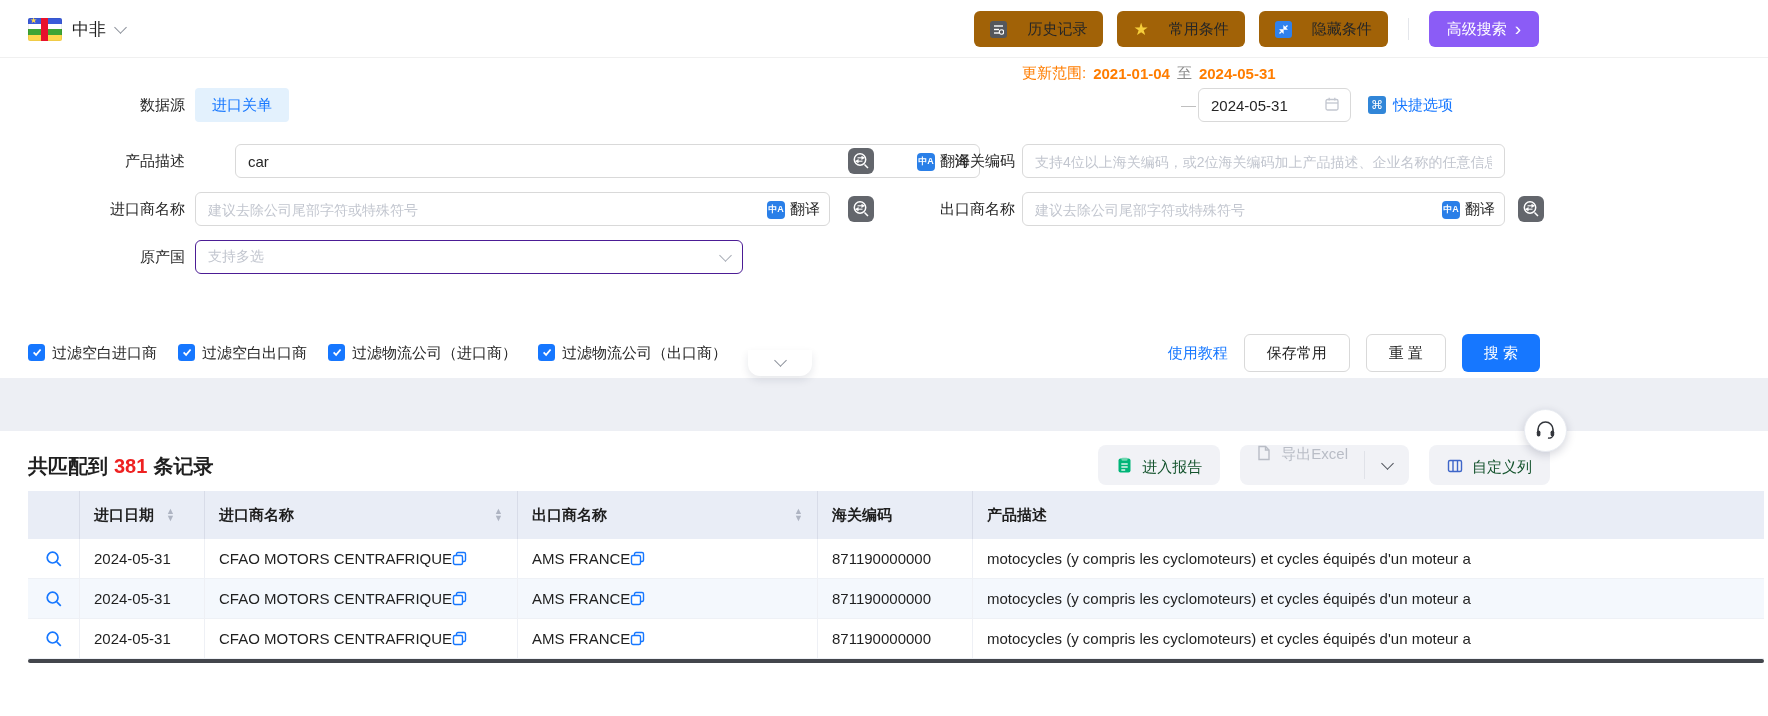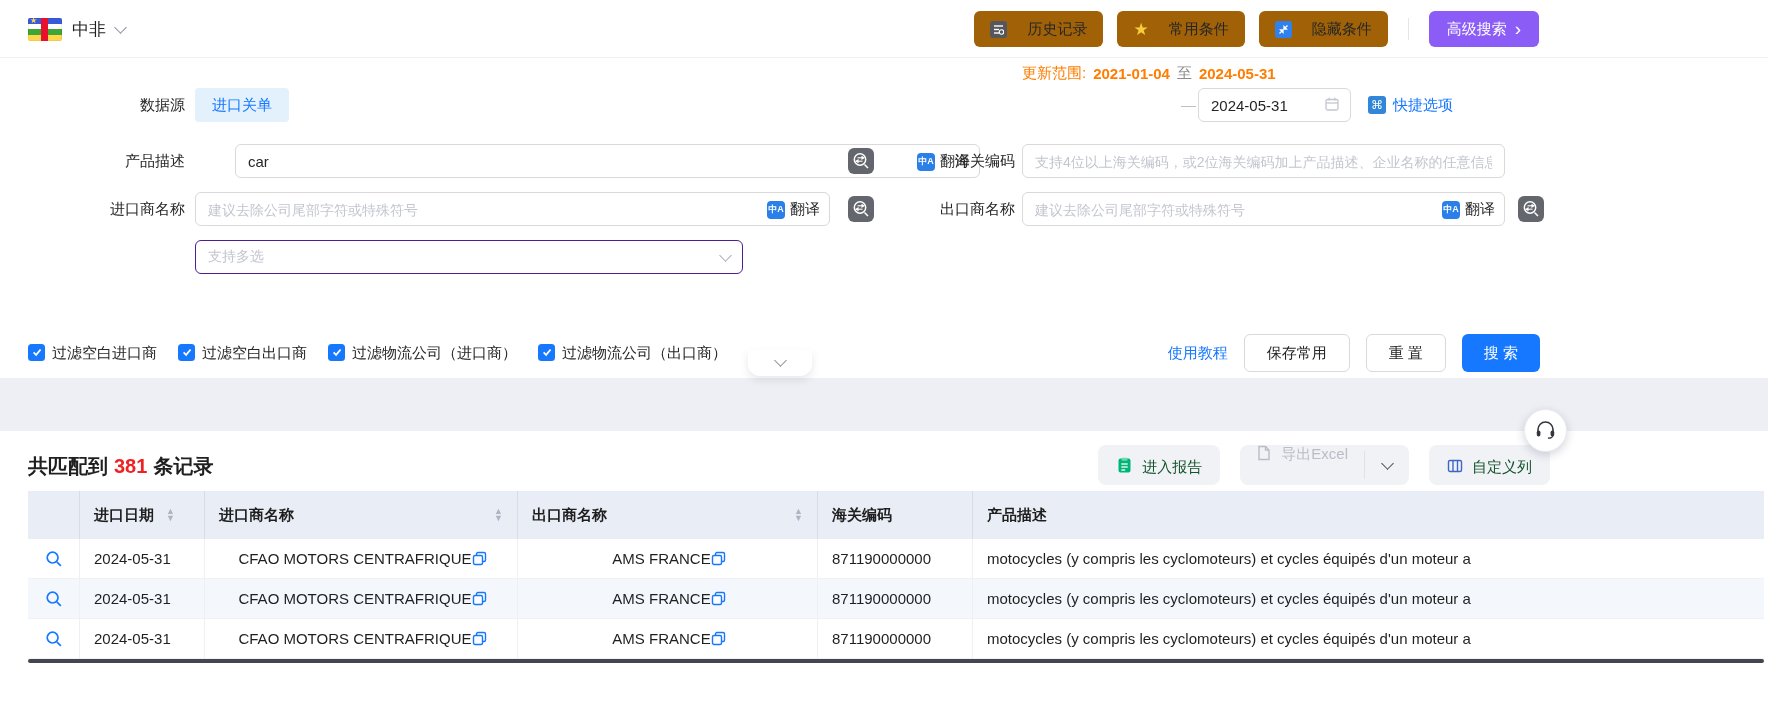--- a/index.html
+++ b/index.html
@@ -106,21 +106,21 @@
   .trow.alt { background:#f4f8fd; }
   .td { display:flex; align-items:center; font-size:15px; color:#1f1f1f; padding-left:14px;
     border-right:1px solid #eef0f5; overflow:hidden; white-space:nowrap; }
   .td:last-child { border-right:none; }
   .c0 { width:52px; flex:none; justify-content:center; padding-left:0; }
   .c1 { width:125px; flex:none; }
   .c2 { width:313px; flex:none; }
   .c3 { width:300px; flex:none; }
   .c4 { width:155px; flex:none; }
   .c5 { flex:1; }
-  .cell-flex { flex:1; display:flex; align-items:center; justify-content:center; padding-right:11px; overflow:hidden; }
+  .cell-flex { flex:1; display:flex; align-items:center; justify-content:flex-start; padding-right:11px; overflow:hidden; }
   .mag-btn, .copy-btn { cursor:pointer; display:flex; align-items:center; flex:none; }
   .scrollbar { height:4px; background:#43464c; border-radius:2px; }
 </style>
 </head>
 <body>
 
 <div class="topbar">
   <div class="country">
     <div class="flag">
       <span class="fstar">★</span>
@@ -258,20 +258,21 @@
         <line x1="12.5" y1="12.5" x2="16" y2="16"></line>
         <g fill="#fff" stroke-width="1.1">
           <line x1="5.5" y1="5.8" x2="10.5" y2="5.8"></line>
           <path d="M10 4.6 L12 5.8 L10 7 Z"></path>
           <line x1="5.5" y1="9.2" x2="10.5" y2="9.2"></line>
           <path d="M6 8 L4 9.2 L6 10.4 Z"></path>
         </g>
       </svg>
   </div>
 
+  <div class="f-label" style="top:182px;">原产国</div>
   <div class="selbox">
     <span class="ph">支持多选</span>
     <span class="chev"></span>
   </div>
 
   <div class="cb-row">
     <div class="cb-item">
       <span class="cb">
           <svg width="12" height="12" viewBox="0 0 16 16">
             <polyline points="3.5,8.5 6.8,11.8 12.8,4.6" fill="none" stroke="#fff" stroke-width="2.3"></polyline>

